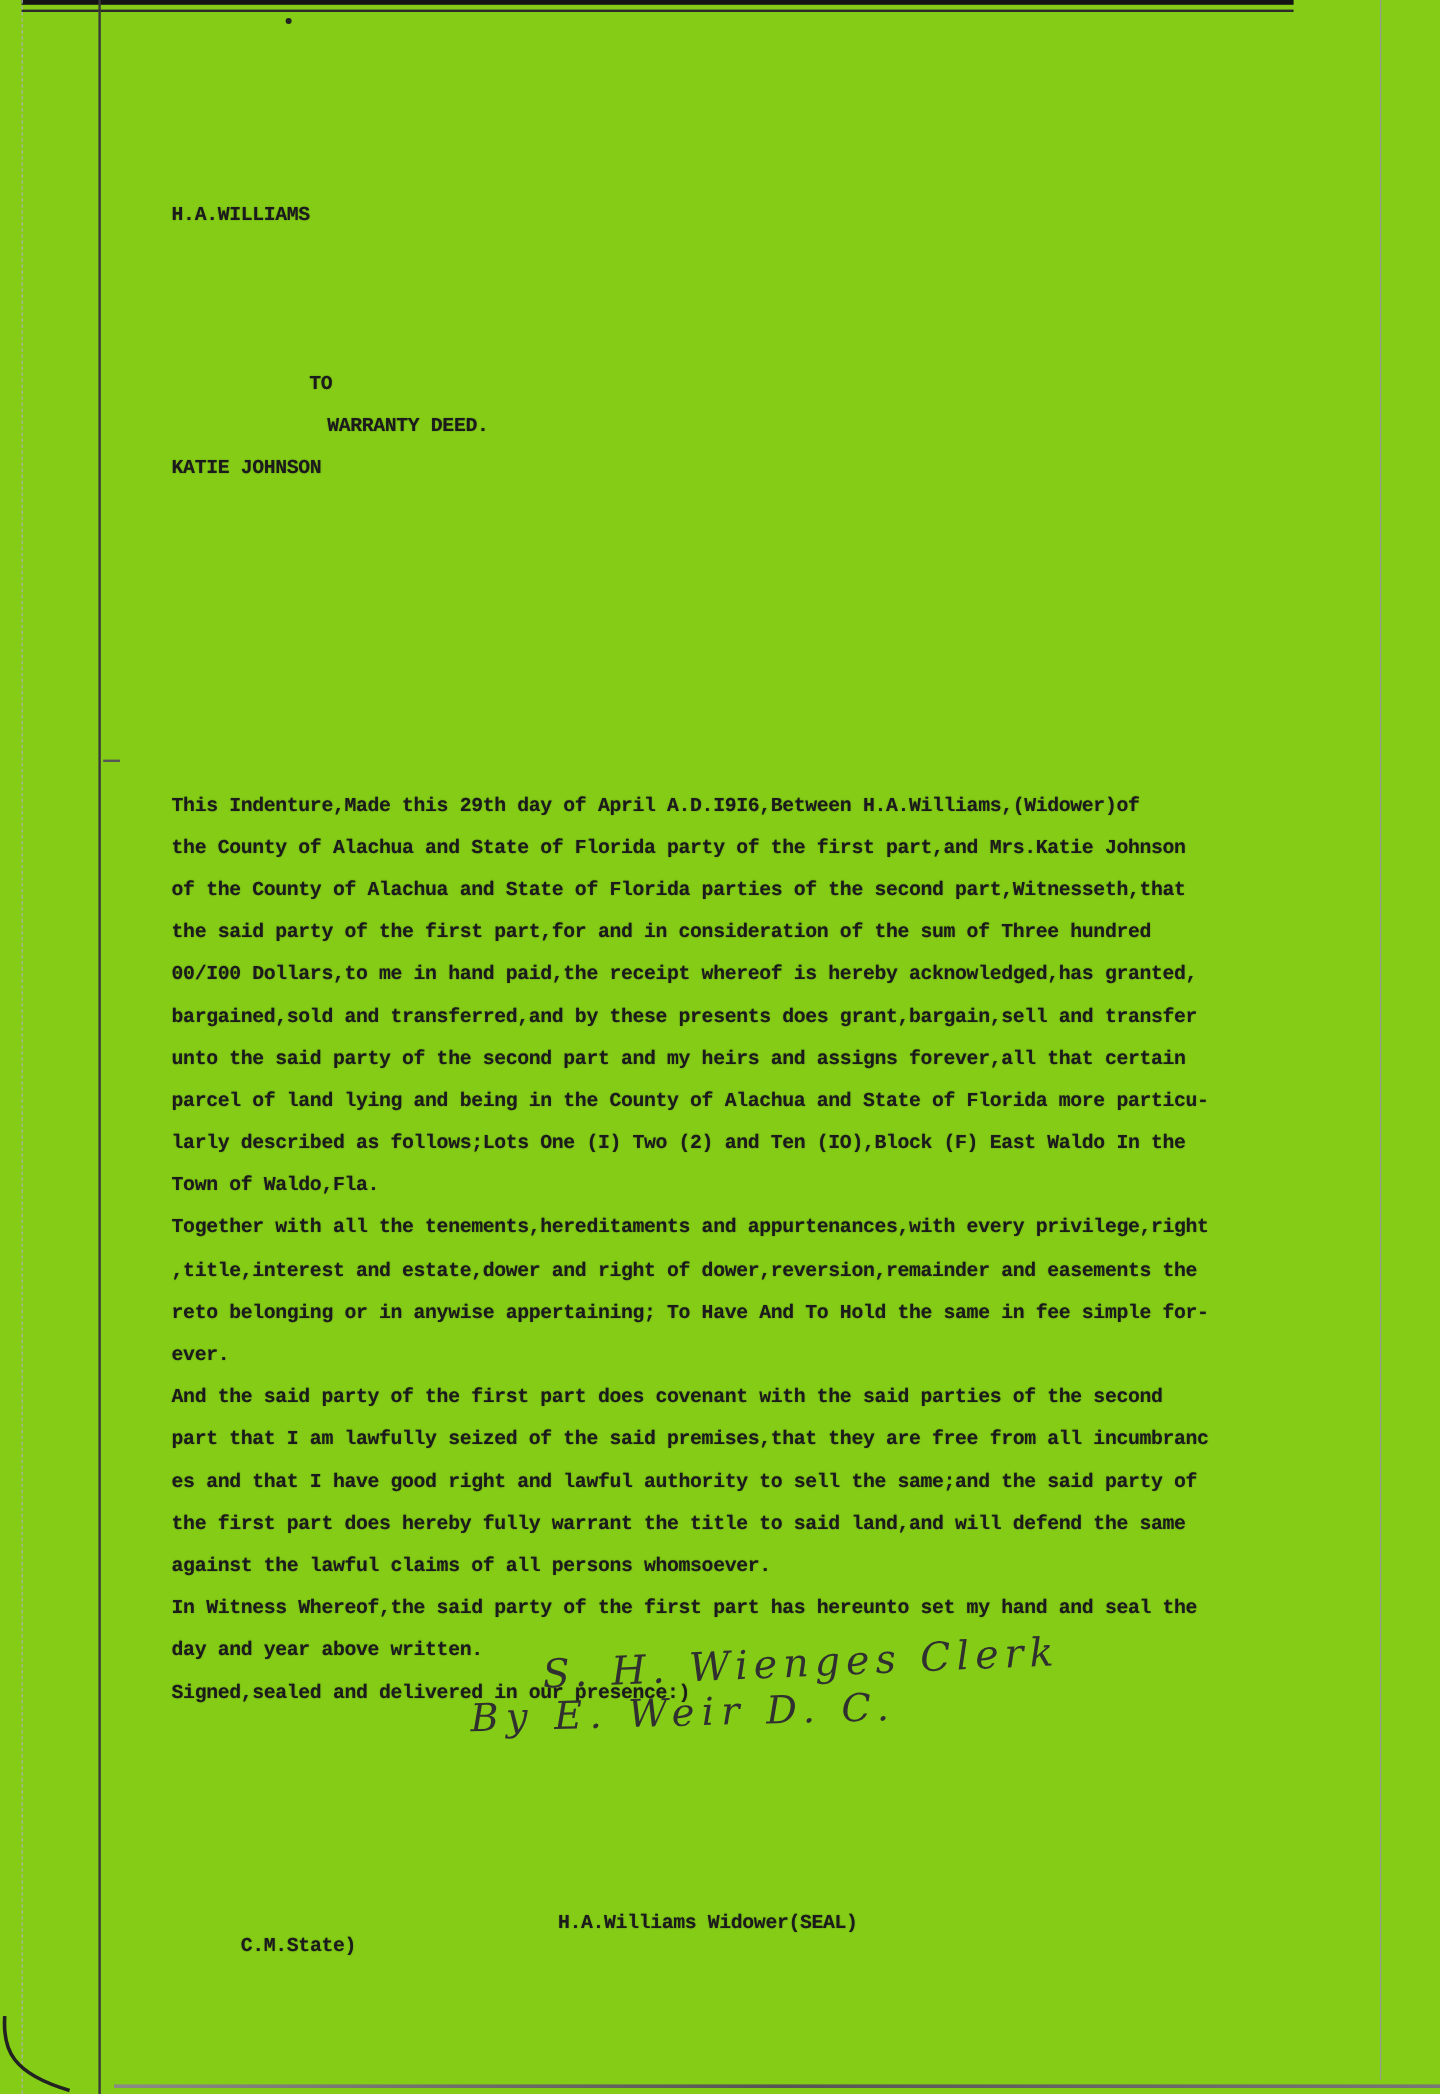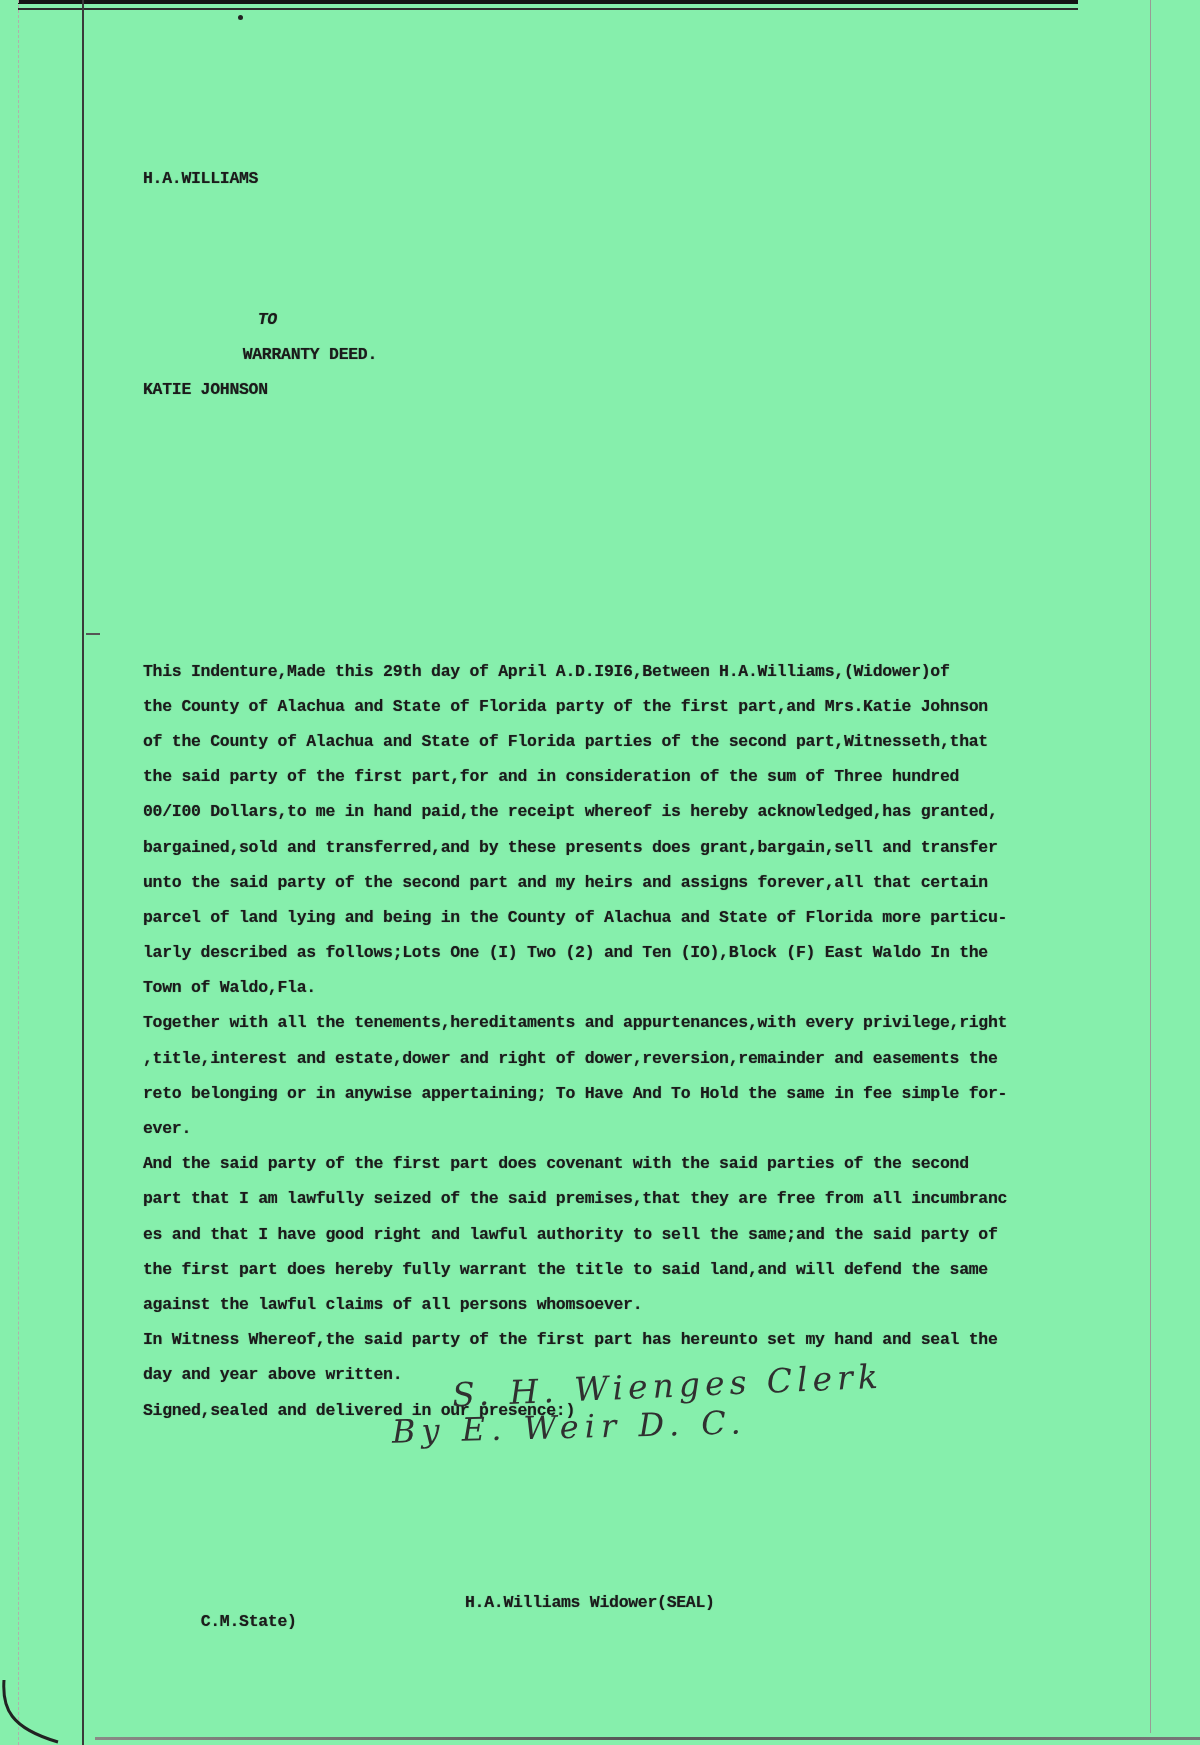--- a/index.html
+++ b/index.html
@@ -1,33 +1,33 @@
 <!DOCTYPE html>
 <html><head>
 <meta charset="utf-8">
 <style>
   html,body { margin:0; padding:0; background:#d9d9d5; }
   .page {
     position:relative; width:1200px; height:1745px;
-    background:#86efac; overflow:hidden;
+    background:#84cc16; overflow:hidden;
     font-family:"Liberation Mono", monospace; color:#1b1b1b;
   }
   
   .typed {
     font-weight:700; font-size:16.5px; letter-spacing:-0.3px;
     white-space:pre; text-shadow:0 0 1px rgba(25,25,25,0.55);
   }
   .content {
     position:absolute; left:143px; top:20px; width:960px;
     line-height:35.2px;
   }
   .line { height:35.2px; }
   
-  .to-indent { display:inline-block; margin-left:57px;font-style:italic; }
-  .instrument { display:inline-block; margin-left:42px; }
+  .to-indent { display:inline-block; margin-left:57px; }
+  .instrument { display:inline-block; margin-left:72px; }
   
   .sig-row { position:relative; height:35.2px; }
   .grantor-sig { position:absolute; left:322px; top:16px; }
   
   .hand {
     position:absolute; font-family:"DejaVu Serif", serif; font-style:italic;
     color:#303030; white-space:nowrap;
   }
   .hand-clerk { left:452px; top:1366px; font-size:33px; letter-spacing:5px; transform:rotate(-2.5deg); }
   .hand-deputy { left:392px; top:1408px; font-size:32px; letter-spacing:6px; transform:rotate(-1.5deg); }

